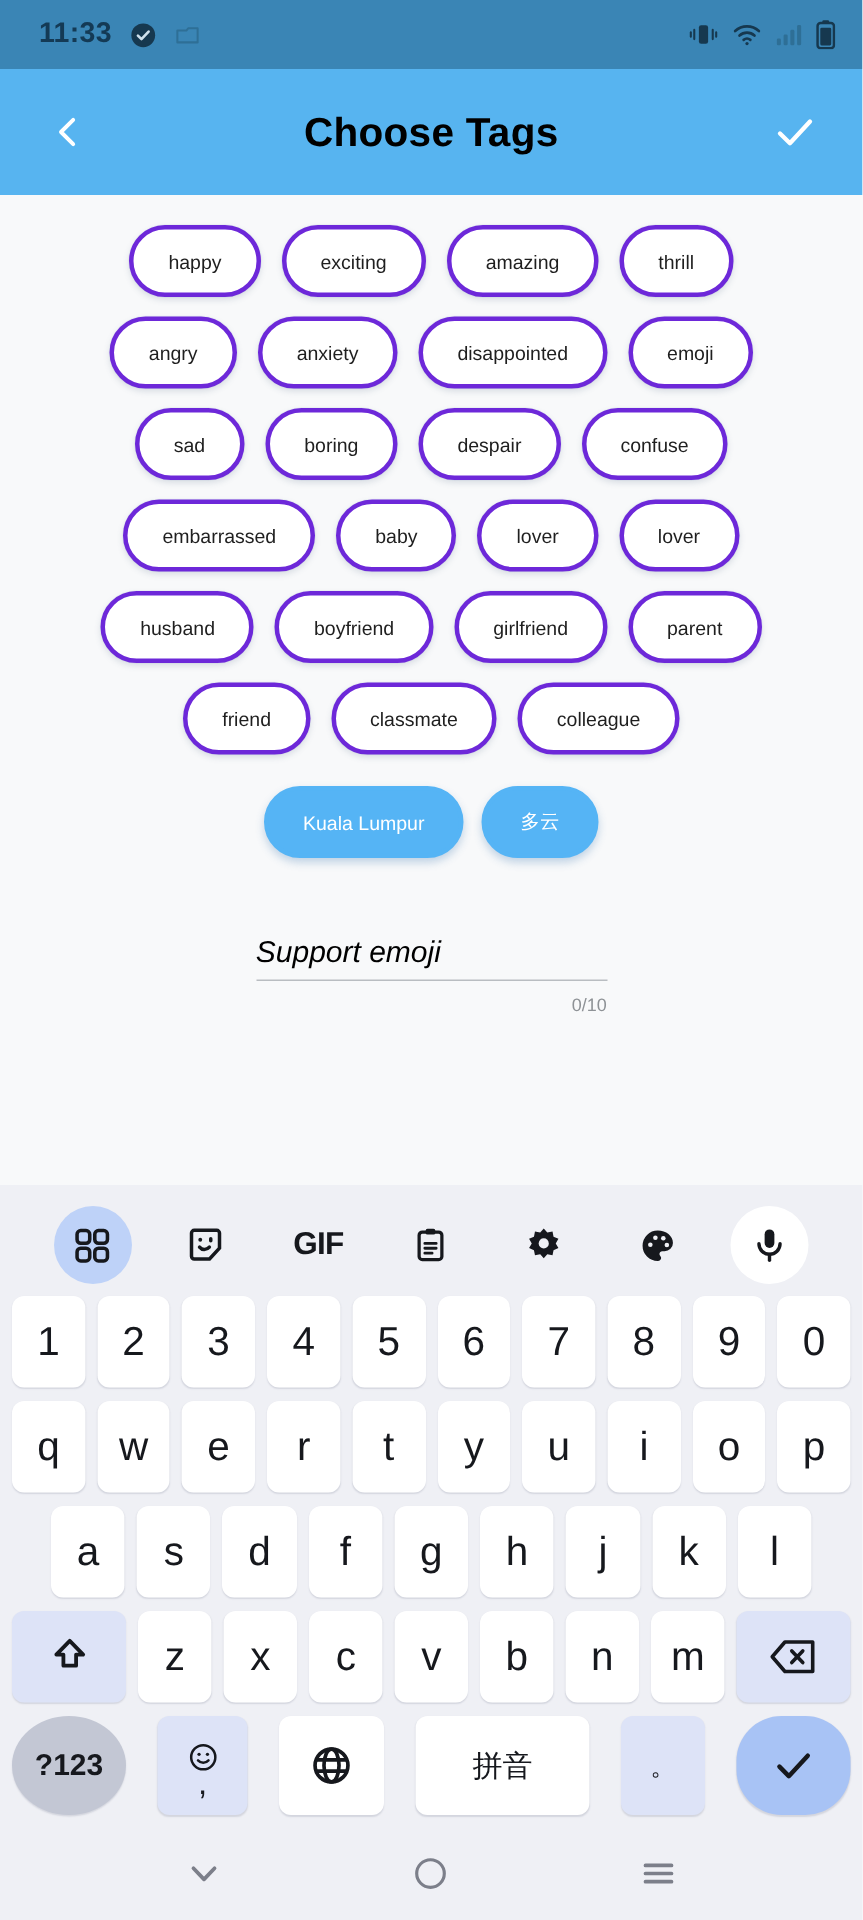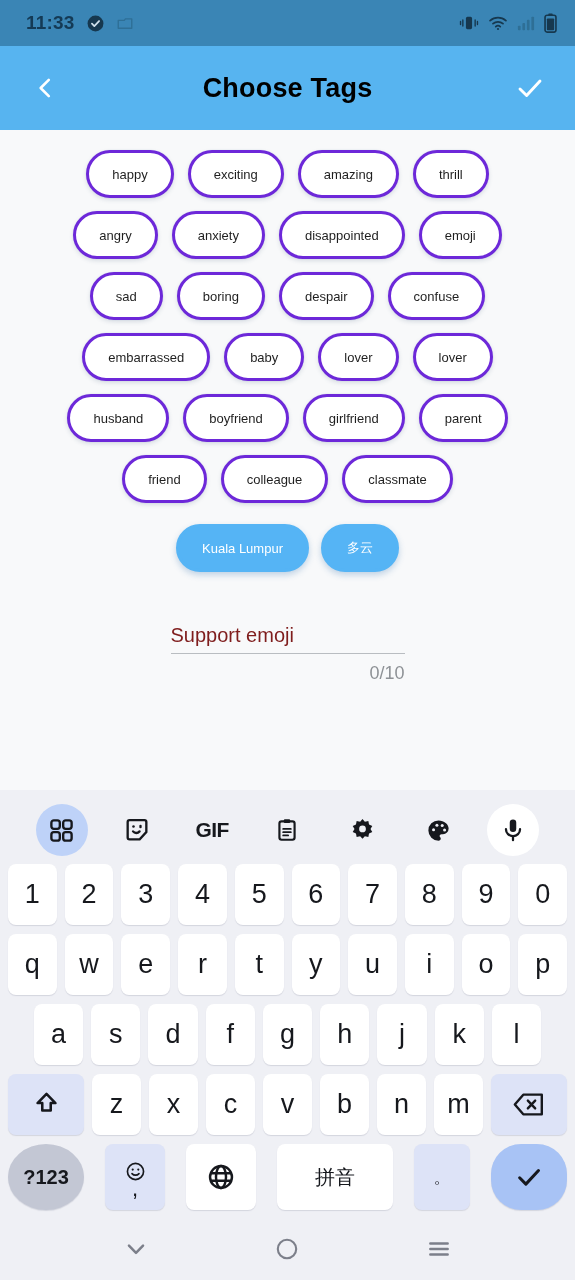--- a/index.html
+++ b/index.html
@@ -105,29 +105,30 @@
 
   .selected-row { margin-top: 21px; margin-bottom: 0; gap: 12px; }
 
   
   .input-wrap {
     width: 234px;
     margin: 52px auto 0 auto;
   }
   .input-line {
     font-size: 20px;
-    color: #7f1d1d;
+    color: #000000;
     padding-bottom: 0;
     border-bottom: 1px solid #b9bdc1;
     cursor: text;
     min-height: 30px;
+    font-style: italic;
   }
   .counter {
     text-align: right;
-    font-size: 18px;
+    font-size: 12px;
     color: #8e9296;
     margin-top: 9px;
   }
 
   
   .keyboard {
     flex: 0 0 auto;
     background: #eff0f5;
     padding: 6px 0 4px 0;
   }
@@ -309,22 +310,22 @@
 
       <div class="tag-row">
         <div class="tag">husband</div>
         <div class="tag">boyfriend</div>
         <div class="tag">girlfriend</div>
         <div class="tag">parent</div>
       </div>
 
       <div class="tag-row">
         <div class="tag">friend</div>
+        <div class="tag">classmate</div>
         <div class="tag">colleague</div>
-        <div class="tag">classmate</div>
       </div>
 
       <div class="tag-row selected-row">
         <div class="tag selected">Kuala Lumpur</div>
         <div class="tag selected">多云</div>
       </div>
 
     </div>
 
     <div class="input-wrap">

